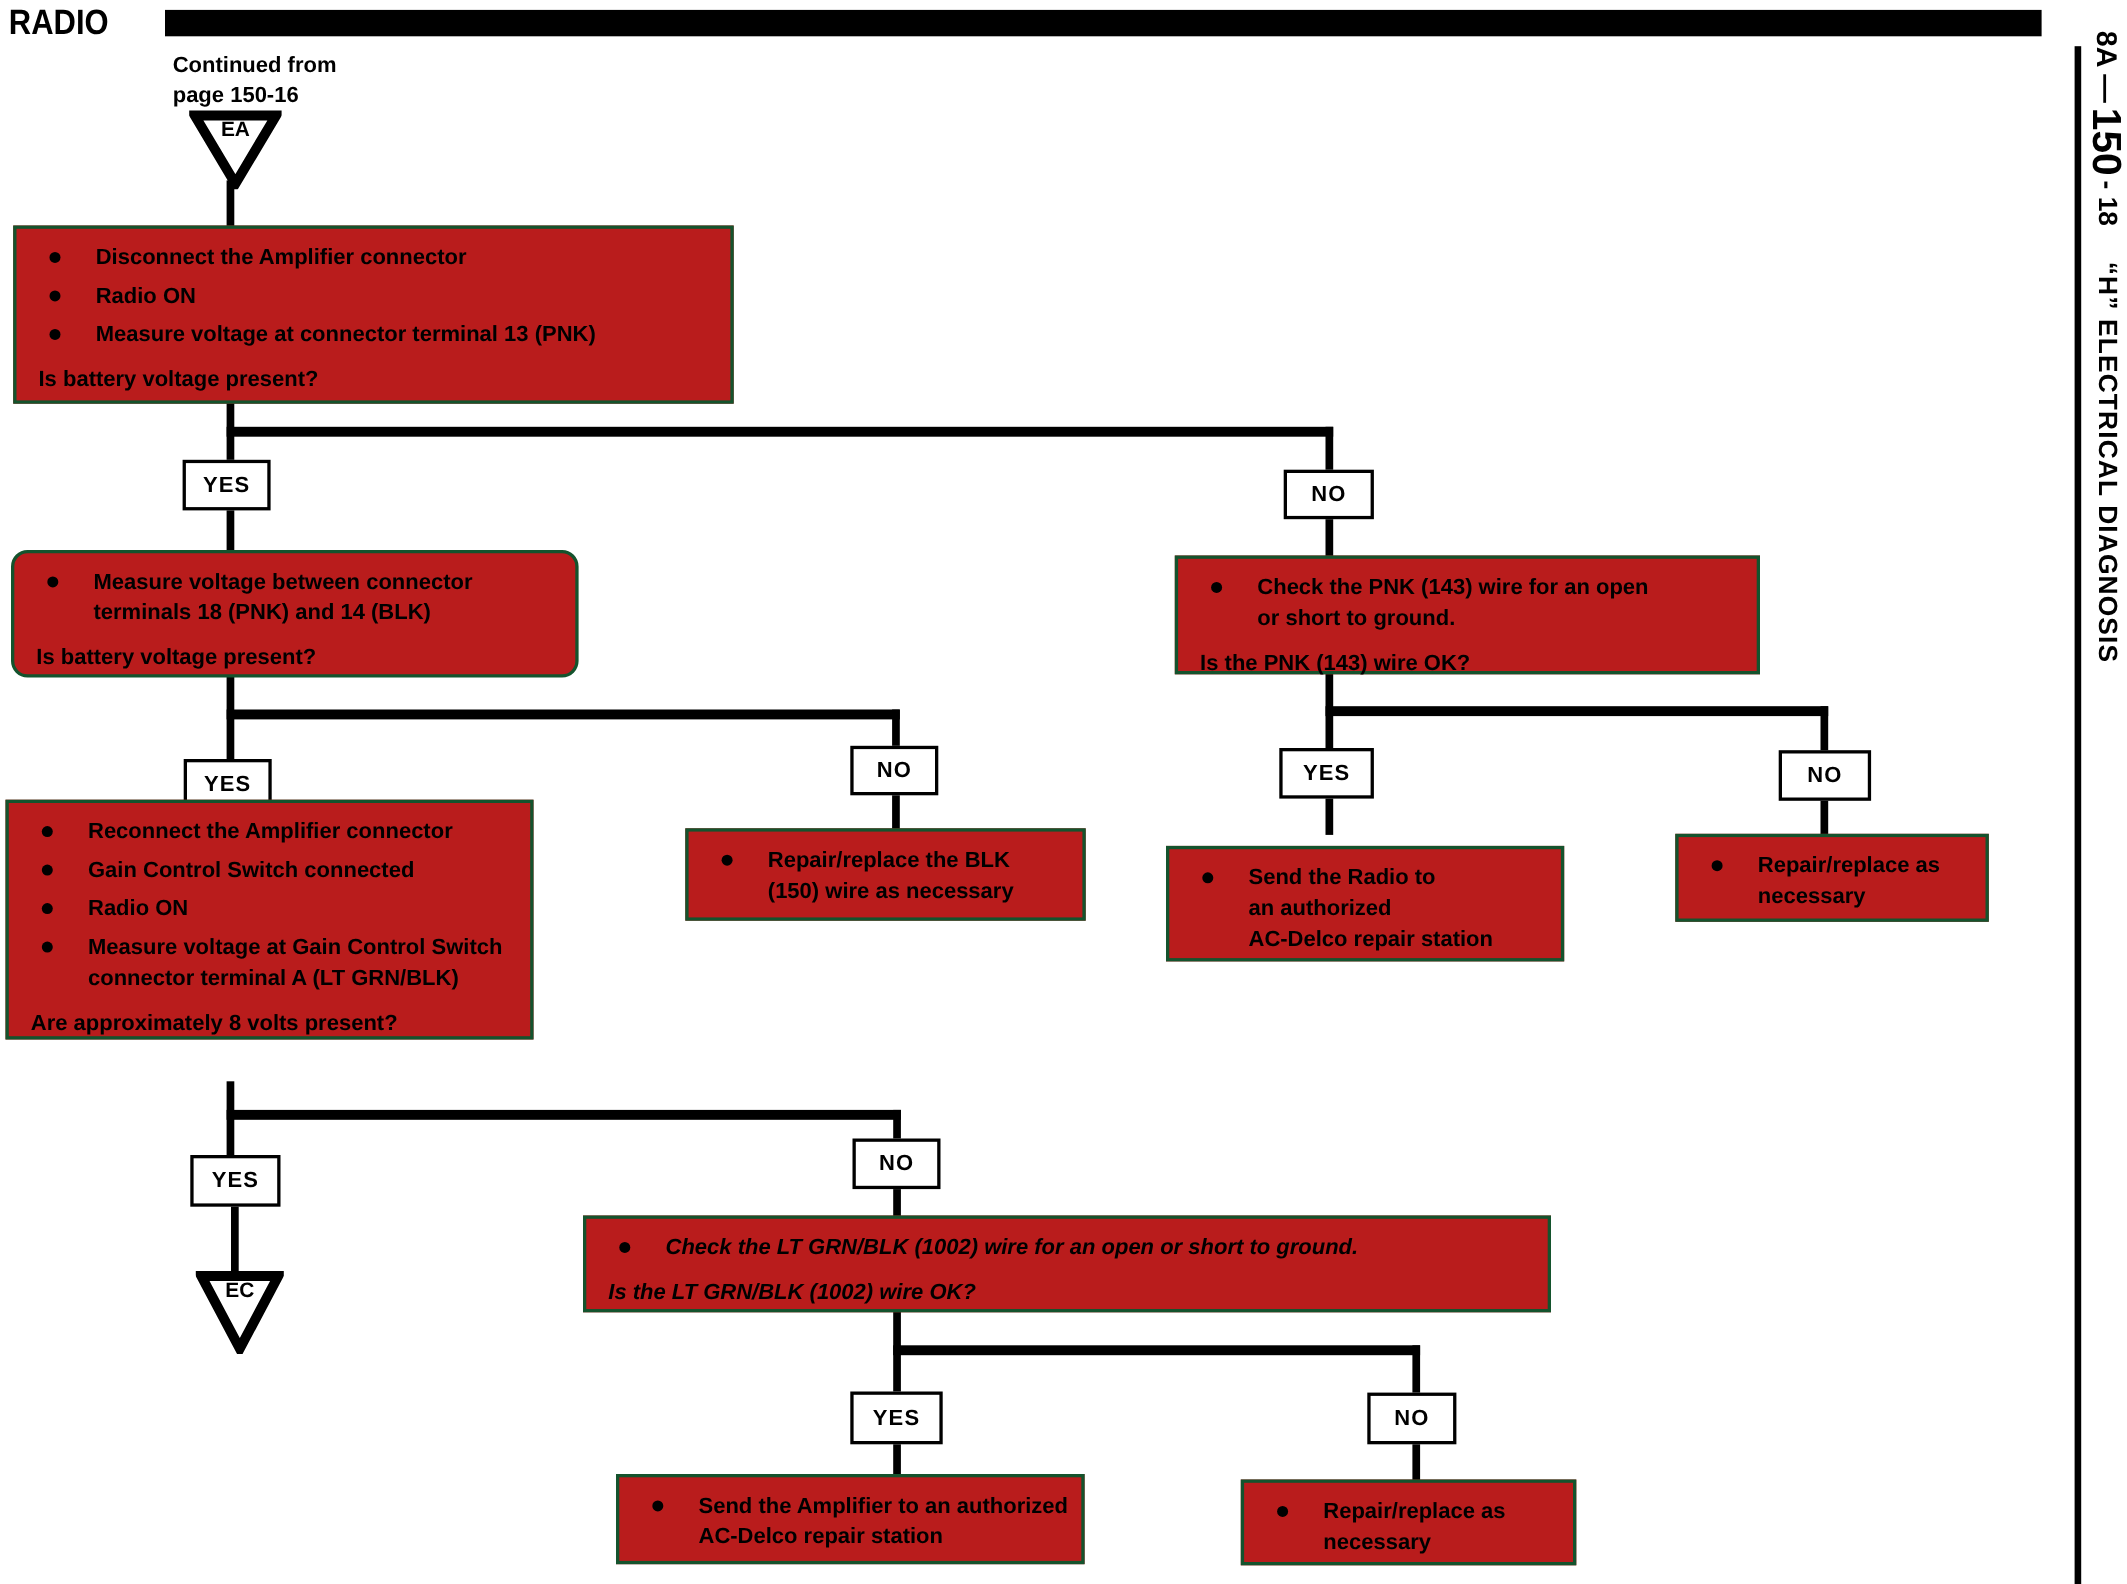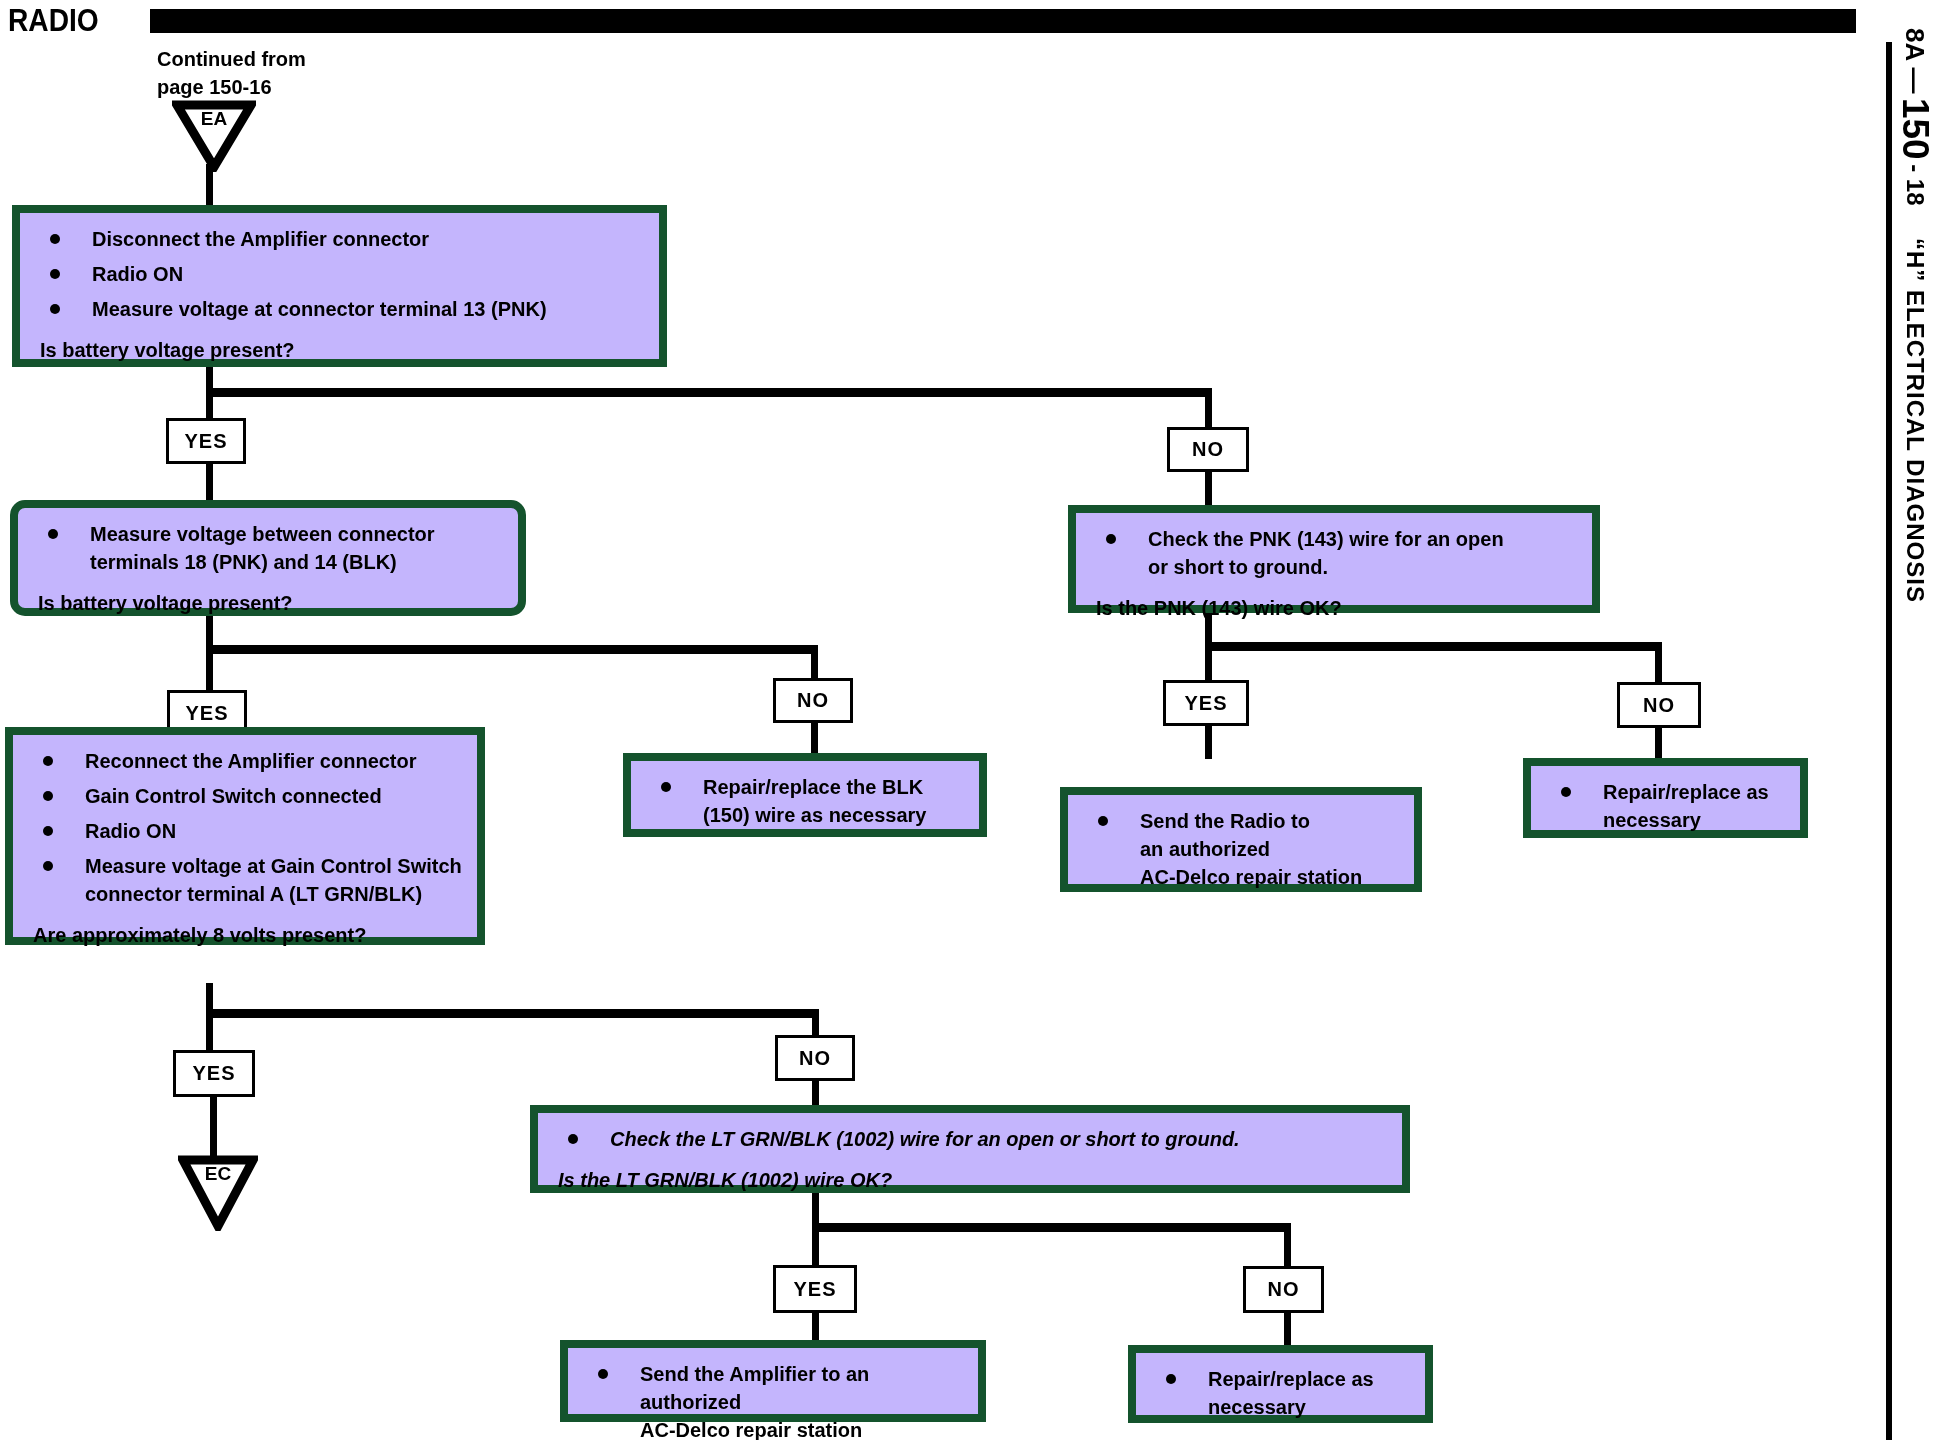--- a/index.html
+++ b/index.html
@@ -3,21 +3,21 @@
 <meta charset="utf-8">
 <style>
   html,body{margin:0;padding:0;background:#fff;}
   body{width:1934px;height:1440px;position:relative;overflow:hidden;
        font-family:"Liberation Sans",sans-serif;color:#000;}
   .abs{position:absolute;}
   
   .page-title{font-size:32px;font-weight:bold;letter-spacing:0px;transform:scaleX(.88);transform-origin:left top;}
   .hbar{background:#000;}
   
-  .box{position:absolute;border:8px solid #14532d;background:#c4b5fd;font-weight:bold;font-size:20px;line-height:28px;box-sizing:border-box;}
+  .box{position:absolute;border:3px solid #14532d;background:#b91c1c;font-weight:bold;font-size:20px;line-height:28px;box-sizing:border-box;}
   .box-pad{padding:12px 8px 6px 18px;}
   .item{display:flex;margin-bottom:7px;}
   .dot{flex:0 0 10px;width:10px;height:10px;border-radius:50%;background:#000;margin:9px 0 0 12px;}
   .itxt{padding-left:32px;}
   .q{padding:6px 0 0 2px;}
   .tag{position:absolute;border:3px solid #000;background:#fff;font-weight:bold;font-size:20px;
        display:flex;align-items:center;justify-content:center;letter-spacing:1px;box-sizing:border-box;}
   .vline{position:absolute;background:#000;}
   .hline{position:absolute;background:#000;}
   .tri-wrap{position:absolute;}
@@ -147,21 +147,21 @@
 </div>
 
 <div class="box box-pad" style="left:623px;top:753px;width:364px;height:84px;">
   <div class="item">
       <span class="dot"></span>
     <span class="itxt"><span>Repair/replace the BLK</span><br>
     <span>(150) wire as necessary</span></span>
     </div>
 </div>
 
-<div class="box box-pad" style="left:1060px;top:787px;width:362px;height:105px;">
+<div class="box box-pad" style="left:1060px;top:769px;width:362px;height:105px;">
   <div class="item">
       <span class="dot"></span>
     <span class="itxt"><span>Send the Radio to</span><br>
     <span>an authorized</span><br>
     <span>AC-Delco repair station</span></span>
     </div>
 </div>
 
 <div class="box box-pad" style="left:1523px;top:758px;width:285px;height:80px;">
   <div class="item">

